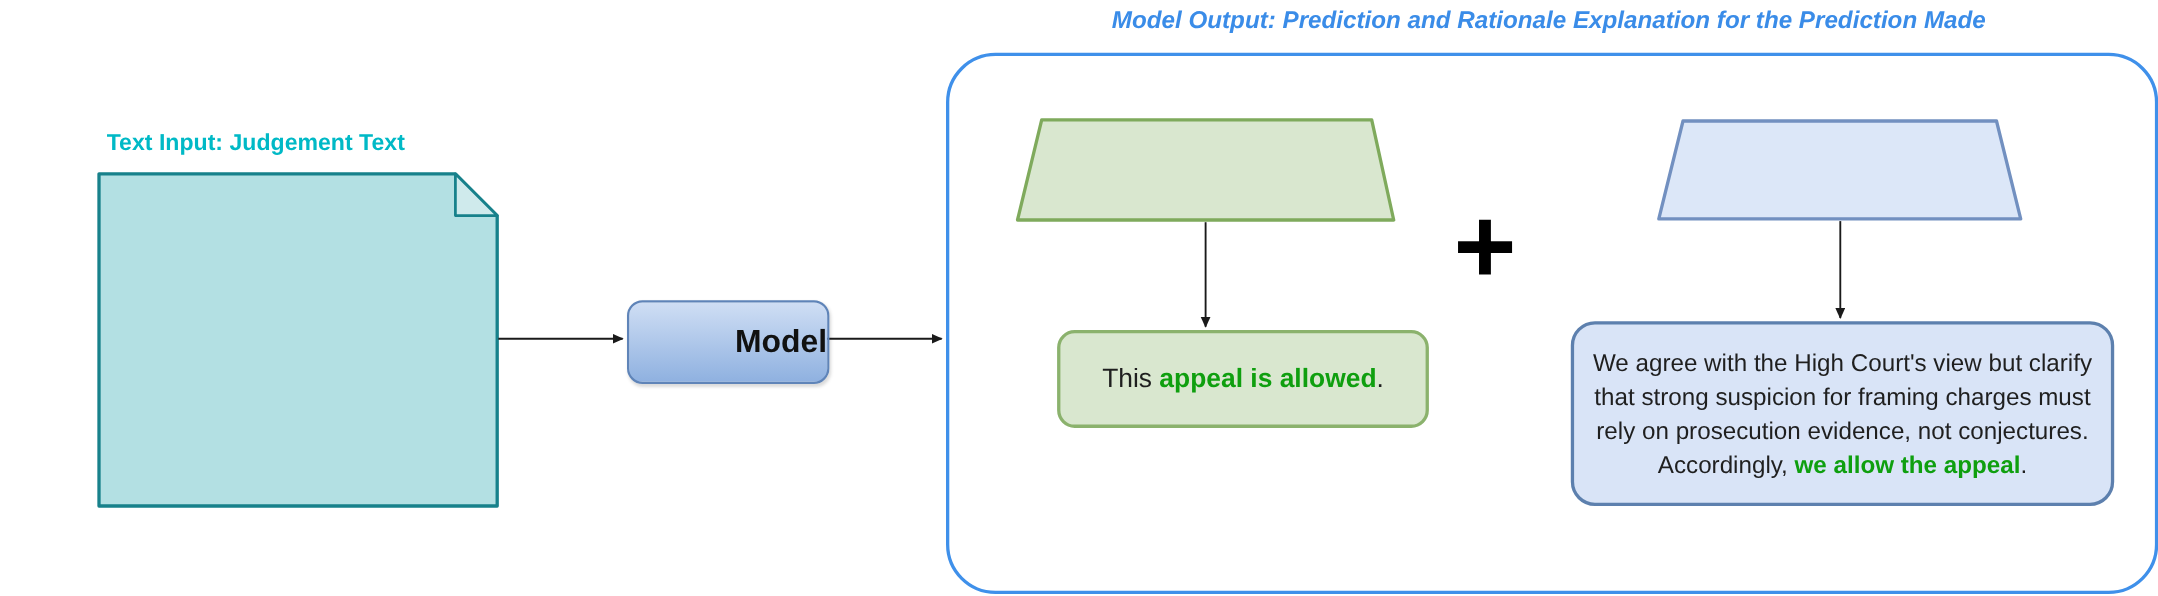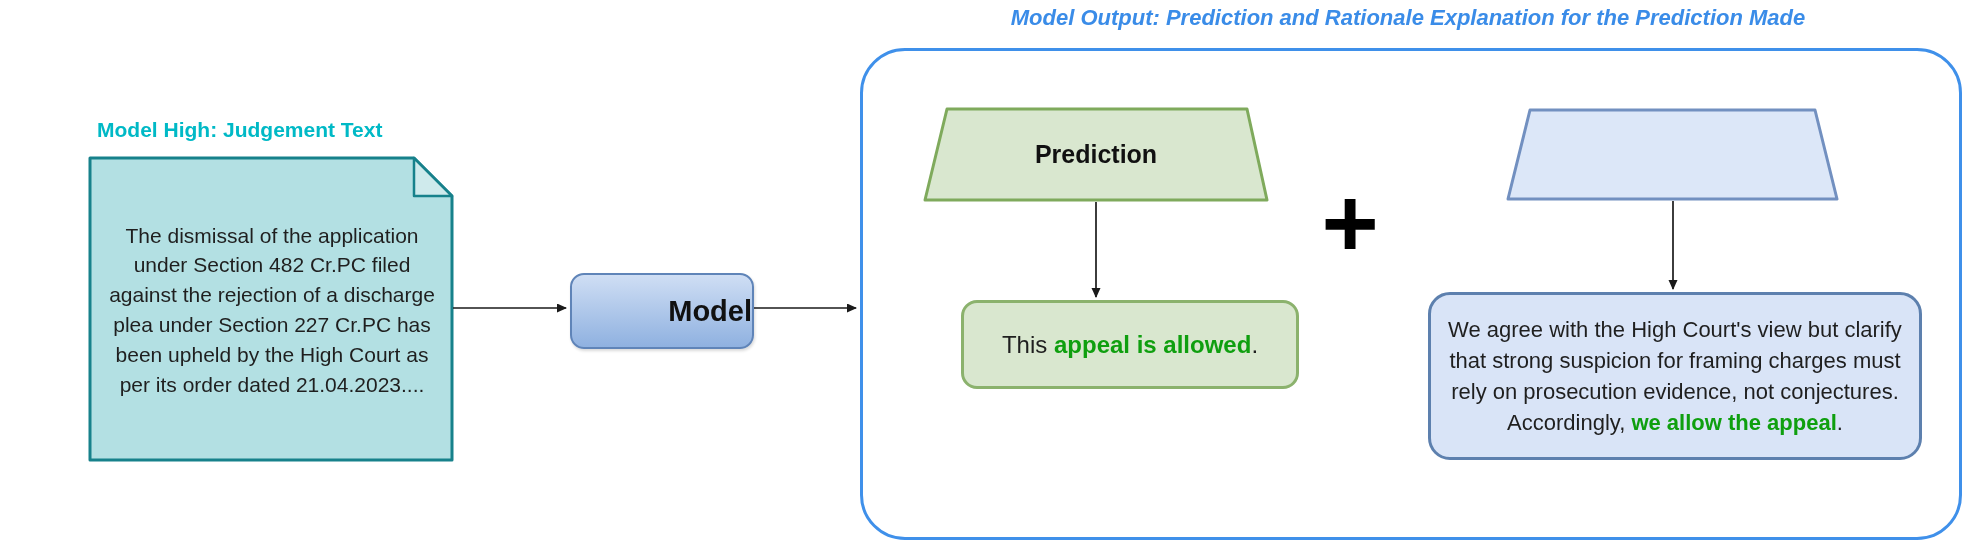--- a/index.html
+++ b/index.html
@@ -101,33 +101,29 @@
     <polygon class="trap-green" points="947,109 1247,109 1267,200 925,200"></polygon>
 
     <polygon class="trap-blue" points="1530,110 1815,110 1837,199 1508,199"></polygon>
 
     <line class="arrow-line" x1="453" y1="308" x2="566" y2="308" marker-end="url(#arrowhead)"></line>
     <line class="arrow-line" x1="722" y1="308" x2="856" y2="308" marker-end="url(#arrowhead)"></line>
     <line class="arrow-line" x1="1096" y1="202" x2="1096" y2="297" marker-end="url(#arrowhead)"></line>
     <line class="arrow-line" x1="1673" y1="201" x2="1673" y2="289" marker-end="url(#arrowhead)"></line>
   </svg>
 
-  <div id="input-heading" class="abs">Model High: Judgement Text</div>
-  <div id="doc-text" class="abs">
-    <span>The dismissal of the application under Section 482 Cr.PC filed against the rejection of a discharge plea under Section 227 Cr.PC has been upheld by the High Court as per its order dated 21.04.2023....</span>
-  </div>
+  <div id="input-heading" class="abs">Text Input: Judgement Text</div>
 
   <div id="model-button" class="abs">
     <span>Model</span>
   </div>
 
   <div id="output-heading" class="abs">Model Output: Prediction and Rationale Explanation for the Prediction Made</div>
   <div id="output-box" class="abs"></div>
 
-  <div id="prediction-label" class="abs">Prediction</div>
 
   <div id="prediction-result" class="abs">
     <span>
       <span>This </span><span class="green-strong">appeal is allowed</span><span>.</span>
     </span>
   </div>
 
   <div id="plus-sign" class="abs">+</div>
 
   <div id="explanation-result" class="abs">

